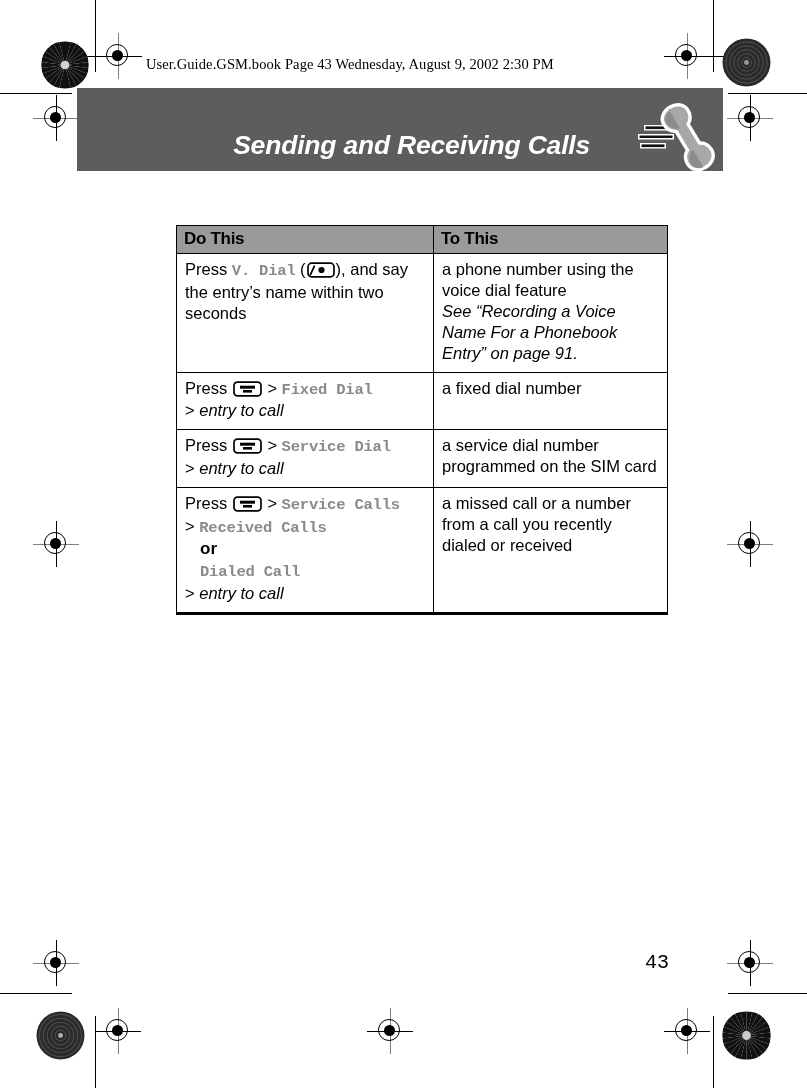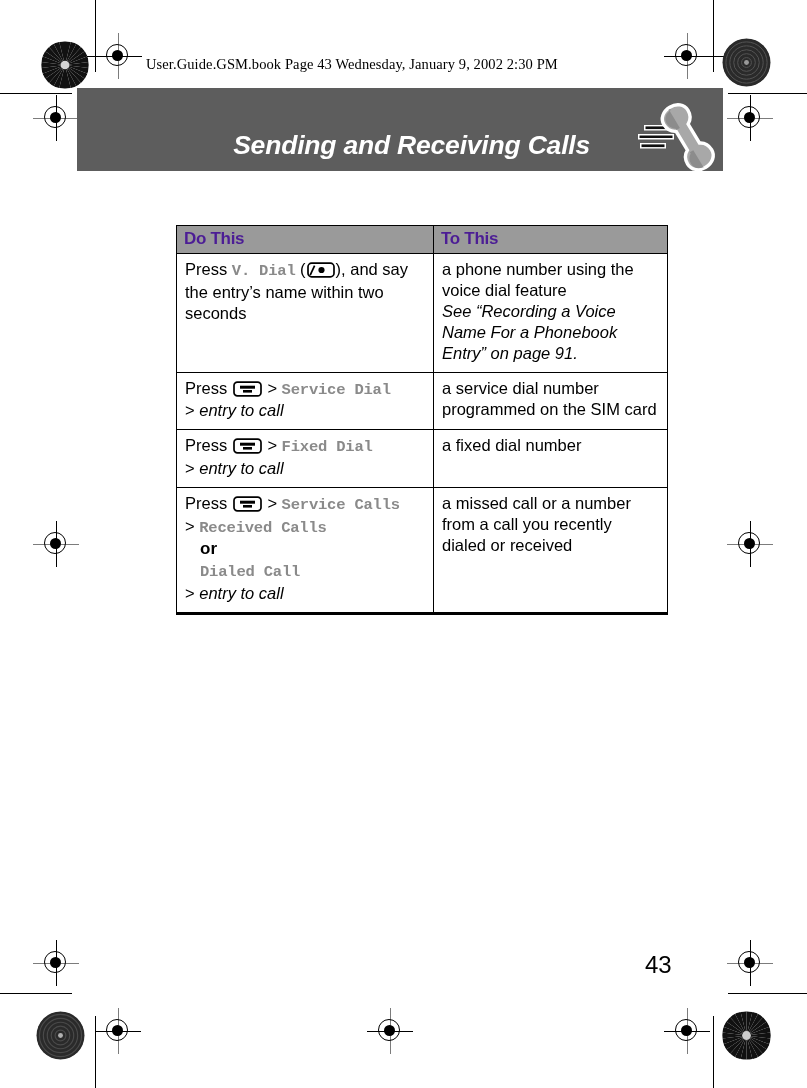--- a/index.html
+++ b/index.html
@@ -129,21 +129,21 @@
     table-layout: fixed;
   }
   table.features th,
   table.features td {
     border: 1px solid #000;
     vertical-align: top;
     padding: 0;
   }
   table.features th {
     background: #9a9a9a;
-    color: #4c1d95;
+    color: #000000;
     text-align: left;
     font-size: 17px;
     font-weight: bold;
     padding: 3px 12px 4px 7px;
     letter-spacing: -0.3px;
   }
   table.features td {
     padding: 5px 9px 8px 8px;
     font-size: 16.5px;
     line-height: 1.27;
@@ -186,23 +186,23 @@
     display: inline-block;
     vertical-align: -3px;
     margin: 0 1px;
   }
 
   
   .folio {
     position: absolute;
     left: 645px;
     top: 951px;
-    font-size: 24px;
+    font-size: 20px;
     color: #000;
-    font-family: Liberation Sans, sans-serif;
+    font-family: Liberation Mono, monospace;
   }
 </style>
 </head>
 <body>
 
 <div class="page">
 
   <div class="trim trim-h" style="left:0px;   top:93px;  width:72px;"></div>
   <div class="trim trim-h" style="left:728px; top:93px;  width:79px;"></div>
   <div class="trim trim-h" style="left:0px;   top:993px; width:72px;"></div>
@@ -364,21 +364,21 @@
       <path d="M50 50 L62 98 A49 49 0 0 1 50 99 Z"></path>
         <path d="M50 50 L74 95 A49 49 0 0 1 62 98 Z"></path>
       <path d="M50 50 L84 88 A49 49 0 0 1 74 95 Z"></path>
         <path d="M50 50 L92 79 A49 49 0 0 1 84 88 Z"></path>
       <path d="M50 50 L97 68 A49 49 0 0 1 92 79 Z"></path>
         <path d="M50 50 L99 56 A49 49 0 0 1 97 68 Z"></path>
     </g>
     <circle cx="50" cy="50" r="9" fill="#cccccc"></circle>
   </svg>
 
-  <div class="bookline" style="left:146px; top:56px;">User.Guide.GSM.book  Page 43  Wednesday, January 9, 2002  2:30 PM</div>
+  <div class="bookline" style="left:146px; top:56px;">User.Guide.GSM.book  Page 43  Wednesday, August 9, 2002  2:30 PM</div>
 
   <div class="banner">
     <div class="banner-title">Sending and Receiving Calls</div>
   </div>
 
   <svg class="banner-icon" viewBox="0 0 95 82">
     <g>
       <path d="M14 30 h34 v5.5 h-34 Z" fill="#ffffff"></path>
       <path d="M15.5 31.4 h31 v2.7 h-31 Z" fill="#111111"></path>
       <path d="M8 39 h36 v5.5 h-36 Z" fill="#ffffff"></path>
@@ -439,37 +439,37 @@
             <p class="cell-p">See “Recording a Voice Name For a Phonebook Entry” on page 91.</p>
           </td>
         </tr>
 
         <tr>
           <td>
             <p class="cell-p"><span>Press</span> <svg class="key" width="29" height="16" viewBox="0 0 29 16">
                   <rect x="1" y="1.2" width="27" height="13.6" rx="3.4" ry="3.4" fill="#ffffff" stroke="#000" stroke-width="1.7"></rect>
                   <rect x="7" y="4.7" width="15" height="3" fill="#000"></rect>
                   <rect x="10" y="9" width="9" height="2.6" fill="#000"></rect>
-                </svg> <span>&gt;</span> <span class="mono">Service Dial</span><br><span>&gt;</span> <span class="ital">entry to call</span></p>
-          </td>
-          <td>
-            <p class="cell-p">a service dial number programmed on the SIM card</p>
+                </svg> <span>&gt;</span> <span class="mono">Fixed Dial</span><br><span>&gt;</span> <span class="ital">entry to call</span></p>
+          </td>
+          <td>
+            <p class="cell-p">a fixed dial number</p>
           </td>
         </tr>
 
         <tr>
           <td>
             <p class="cell-p"><span>Press</span> <svg class="key" width="29" height="16" viewBox="0 0 29 16">
                   <rect x="1" y="1.2" width="27" height="13.6" rx="3.4" ry="3.4" fill="#ffffff" stroke="#000" stroke-width="1.7"></rect>
                   <rect x="7" y="4.7" width="15" height="3" fill="#000"></rect>
                   <rect x="10" y="9" width="9" height="2.6" fill="#000"></rect>
-                </svg> <span>&gt;</span> <span class="mono">Fixed Dial</span><br><span>&gt;</span> <span class="ital">entry to call</span></p>
-          </td>
-          <td>
-            <p class="cell-p">a fixed dial number</p>
+                </svg> <span>&gt;</span> <span class="mono">Service Dial</span><br><span>&gt;</span> <span class="ital">entry to call</span></p>
+          </td>
+          <td>
+            <p class="cell-p">a service dial number programmed on the SIM card</p>
           </td>
         </tr>
 
         <tr>
           <td>
             <p class="cell-p"><span>Press</span> <svg class="key" width="29" height="16" viewBox="0 0 29 16">
                   <rect x="1" y="1.2" width="27" height="13.6" rx="3.4" ry="3.4" fill="#ffffff" stroke="#000" stroke-width="1.7"></rect>
                   <rect x="7" y="4.7" width="15" height="3" fill="#000"></rect>
                   <rect x="10" y="9" width="9" height="2.6" fill="#000"></rect>
                 </svg> <span>&gt;</span> <span class="mono">Service Calls</span><br><span>&gt;</span> <span class="mono">Received Calls</span><br><span class="indent"></span><span class="bold-or">or</span><br><span class="indent"></span><span class="mono">Dialed Call</span><br><span>&gt;</span> <span class="ital">entry to call</span></p>

